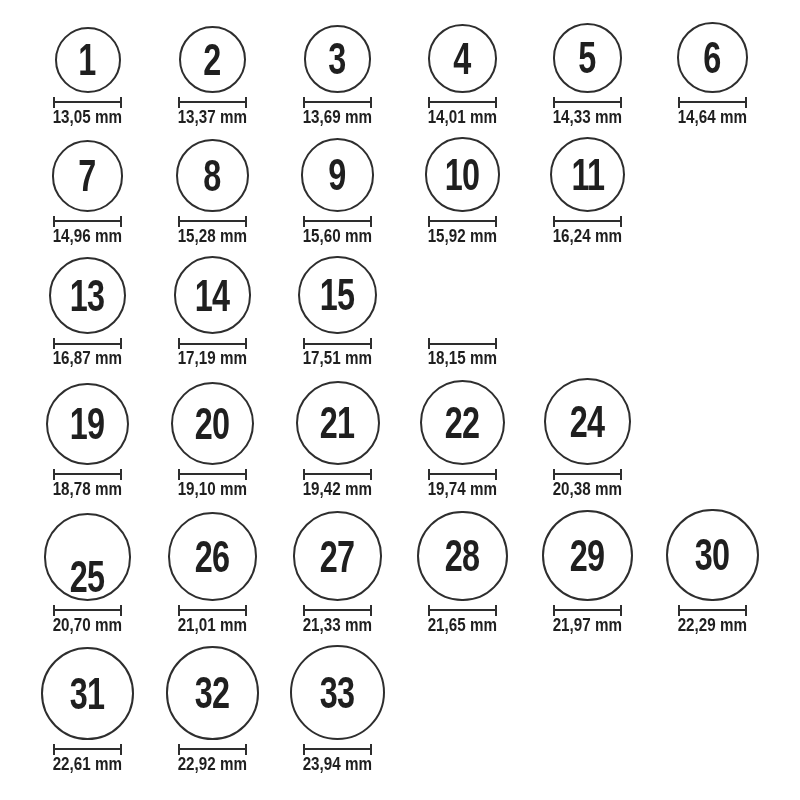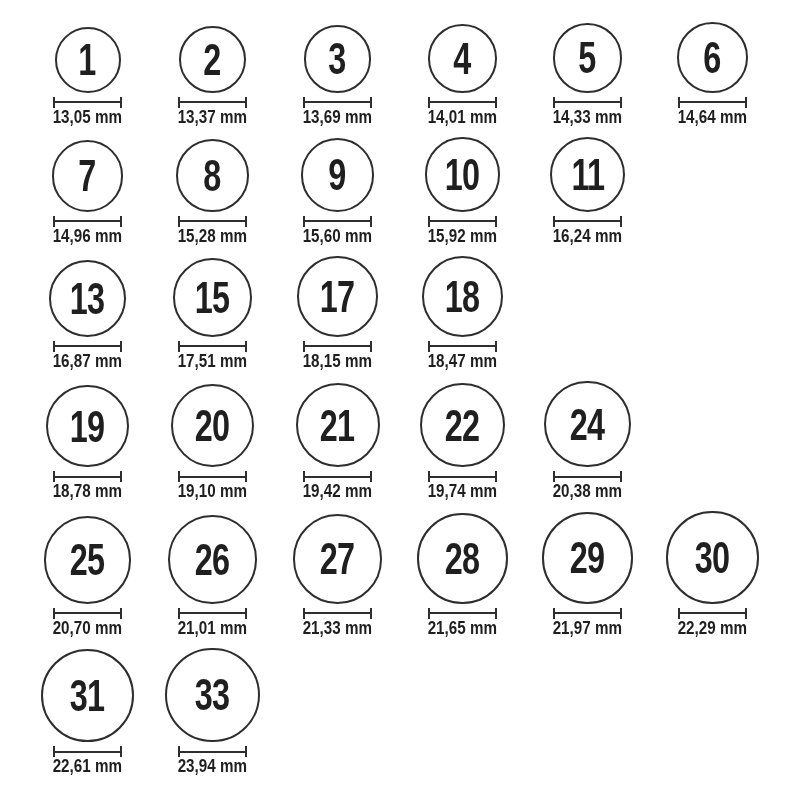--- a/index.html
+++ b/index.html
@@ -151,39 +151,36 @@
     </div>
     <div class="row">
       <div class="cell">
         <div class="circle" style="width: 76.8px; height: 76.8px; border-color: rgb(46, 46, 46); text-align: right;">
           <span class="num" style="color: rgb(31, 31, 31);">13</span>
         </div>
         <div class="ruler"></div>
         <div class="label" style="color: rgb(31, 31, 31);">16,87 mm</div>
       </div>
       <div class="cell">
+        <div class="circle" style="width: 77.7px; height: 77.7px; border-color: rgb(46, 46, 46);">
+          <span class="num" style="color: rgb(31, 31, 31);">14</span>
+        </div>
+        <div class="ruler"></div>
+        <div class="label" style="color: rgb(31, 31, 31);">17,19 mm</div>
+      </div>
+      <div class="cell">
         <div class="circle" style="width: 78.6px; height: 78.6px; border-color: rgb(46, 46, 46);">
           <span class="num" style="color: rgb(31, 31, 31);">15</span>
         </div>
         <div class="ruler"></div>
         <div class="label" style="color: rgb(31, 31, 31);">17,51 mm</div>
       </div>
       <div class="cell">
-        <div class="circle" style="width: 80.4px; height: 80.4px; border-color: rgb(46, 46, 46);">
-          <span class="num" style="color: rgb(31, 31, 31);">17</span>
-        </div>
         <div class="ruler"></div>
         <div class="label" style="color: rgb(31, 31, 31);">18,15 mm</div>
-      </div>
-      <div class="cell">
-        <div class="circle" style="width: 81.3px; height: 81.3px; border-color: rgb(46, 46, 46);">
-          <span class="num" style="color: rgb(31, 31, 31);">18</span>
-        </div>
-        <div class="ruler"></div>
-        <div class="label" style="color: rgb(31, 31, 31);">18,47 mm</div>
       </div>
     </div>
     <div class="row">
       <div class="cell">
         <div class="circle" style="width: 82.2px; height: 82.2px; border-color: rgb(46, 46, 46);">
           <span class="num" style="color: rgb(31, 31, 31);">19</span>
         </div>
         <div class="ruler"></div>
         <div class="label" style="color: rgb(31, 31, 31);">18,78 mm</div>
       </div>
@@ -211,21 +208,21 @@
       <div class="cell">
         <div class="circle" style="width: 86.7px; height: 86.7px; border-color: rgb(46, 46, 46); justify-content: center;">
           <span class="num" style="color: rgb(31, 31, 31);">24</span>
         </div>
         <div class="ruler"></div>
         <div class="label" style="color: rgb(31, 31, 31);">20,38 mm</div>
       </div>
     </div>
     <div class="row">
       <div class="cell">
-        <div class="circle" style="width: 87.6px; height: 87.6px; border-color: rgb(46, 46, 46);">
+        <div class="circle" style="width: 87.6px; height: 87.6px; border-color: rgb(46, 46, 46); align-items: flex-end;">
           <span class="num" style="color: rgb(31, 31, 31);">25</span>
         </div>
         <div class="ruler"></div>
         <div class="label" style="color: rgb(31, 31, 31);">20,70 mm</div>
       </div>
       <div class="cell">
         <div class="circle" style="width: 88.5px; height: 88.5px; border-color: rgb(46, 46, 46);">
           <span class="num" style="color: rgb(31, 31, 31);">26</span>
         </div>
         <div class="ruler"></div>
@@ -260,20 +257,27 @@
         <div class="label" style="color: rgb(31, 31, 31);">22,29 mm</div>
       </div>
     </div>
     <div class="row">
       <div class="cell">
         <div class="circle" style="width: 93px; height: 93px; border-color: rgb(46, 46, 46); text-align: right;">
           <span class="num" style="color: rgb(31, 31, 31);">31</span>
         </div>
         <div class="ruler"></div>
         <div class="label" style="color: rgb(31, 31, 31);">22,61 mm</div>
+      </div>
+      <div class="cell">
+        <div class="circle" style="width: 93.9px; height: 93.9px; border-color: rgb(46, 46, 46);">
+          <span class="num" style="color: rgb(31, 31, 31);">32</span>
+        </div>
+        <div class="ruler"></div>
+        <div class="label" style="color: rgb(31, 31, 31);">22,92 mm</div>
       </div>
       <div class="cell">
         <div class="circle" style="width: 94.8px; height: 94.8px; border-color: rgb(46, 46, 46);">
           <span class="num" style="color: rgb(31, 31, 31);">33</span>
         </div>
         <div class="ruler"></div>
         <div class="label" style="color: rgb(31, 31, 31);">23,94 mm</div>
       </div>
     </div>
   </div>

